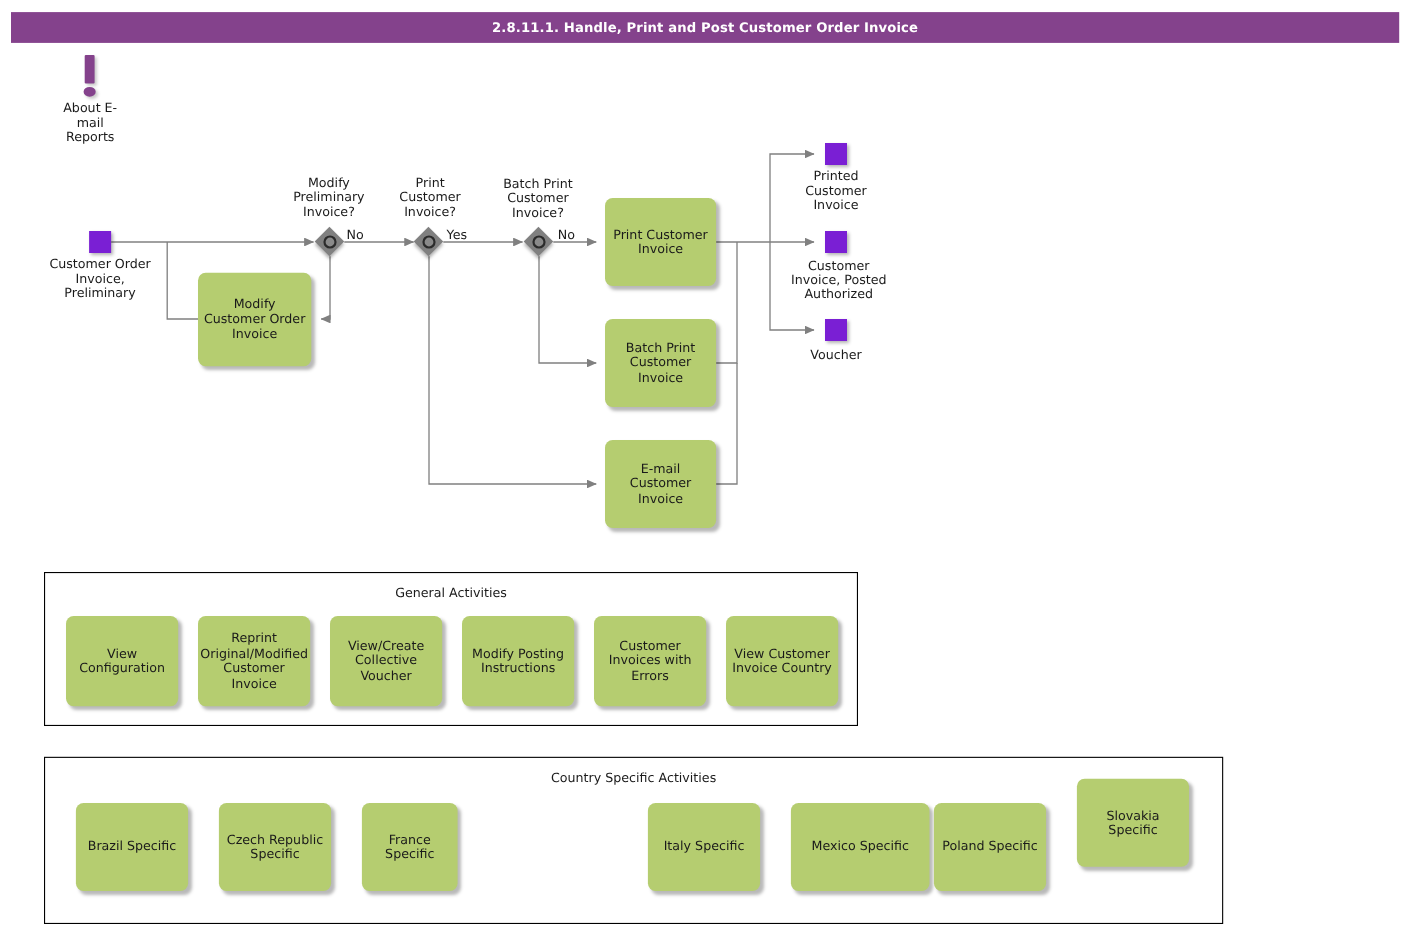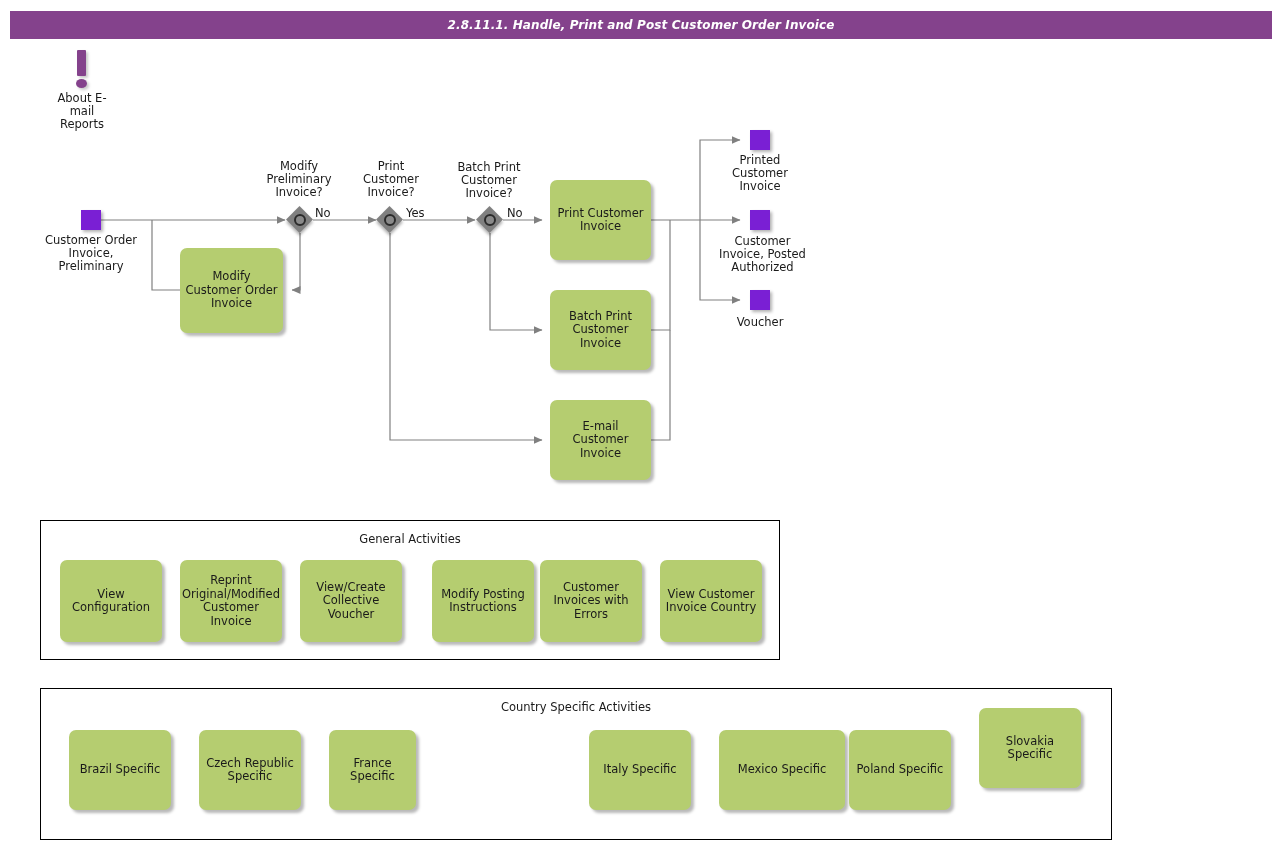--- a/index.html
+++ b/index.html
@@ -175,21 +175,21 @@
     width: 1280px;
     height: 850px;
     pointer-events: none;
   }
 </style>
 </head>
 <body>
 
 <div id="stage">
 
-  <div class="titlebar" style="white-space: pre-line; font-style: italic;">2.8.11.1. Handle, Print and Post Customer Order Invoice</div>
+  <div class="titlebar" style="white-space: pre-line;">2.8.11.1. Handle, Print and Post Customer Order Invoice</div>
 
   <svg id="wires" viewBox="0 0 1280 850" xmlns="http://www.w3.org/2000/svg">
     <defs>
       <marker id="arrow" markerWidth="9" markerHeight="8" refX="8.5" refY="4" orient="auto" markerUnits="userSpaceOnUse">
         <path d="M0,0 L9,4 L0,8 z" fill="#808080"></path>
       </marker>
     </defs>
     <g fill="none" stroke="#808080" stroke-width="1.2">
 
       <path d="M101,220 L285,220" marker-end="url(#arrow)"></path>
@@ -290,21 +290,21 @@
   </div>
   <div class="task" style="left: 60px; top: 560px; width: 102px; height: 82px; white-space: pre-line;">View
 Configuration</div>
   <div class="task" style="left: 180px; top: 560px; width: 102px; height: 82px; white-space: pre-line;">Reprint
 Original/Modified
 Customer
 Invoice</div>
   <div class="task" style="left: 300px; top: 560px; width: 102px; height: 82px; white-space: pre-line;">View/Create
 Collective
 Voucher</div>
-  <div class="task" style="left: 420px; top: 560px; width: 102px; height: 82px; white-space: pre-line; margin-left: 12px;">Modify Posting
+  <div class="task" style="left: 420px; top: 560px; width: 102px; height: 82px; white-space: pre-line;">Modify Posting
 Instructions</div>
   <div class="task" style="left: 540px; top: 560px; width: 102px; height: 82px; white-space: pre-line;">Customer
 Invoices with
 Errors</div>
   <div class="task" style="left: 660px; top: 560px; width: 102px; height: 82px; white-space: pre-line;">View Customer
 Invoice Country</div>
 
   <div class="group-box" style="left:40px; top:688px; width:1072px; height:152px;">
     <div class="group-title" style="white-space: pre-line;">Country Specific Activities</div>
   </div>

